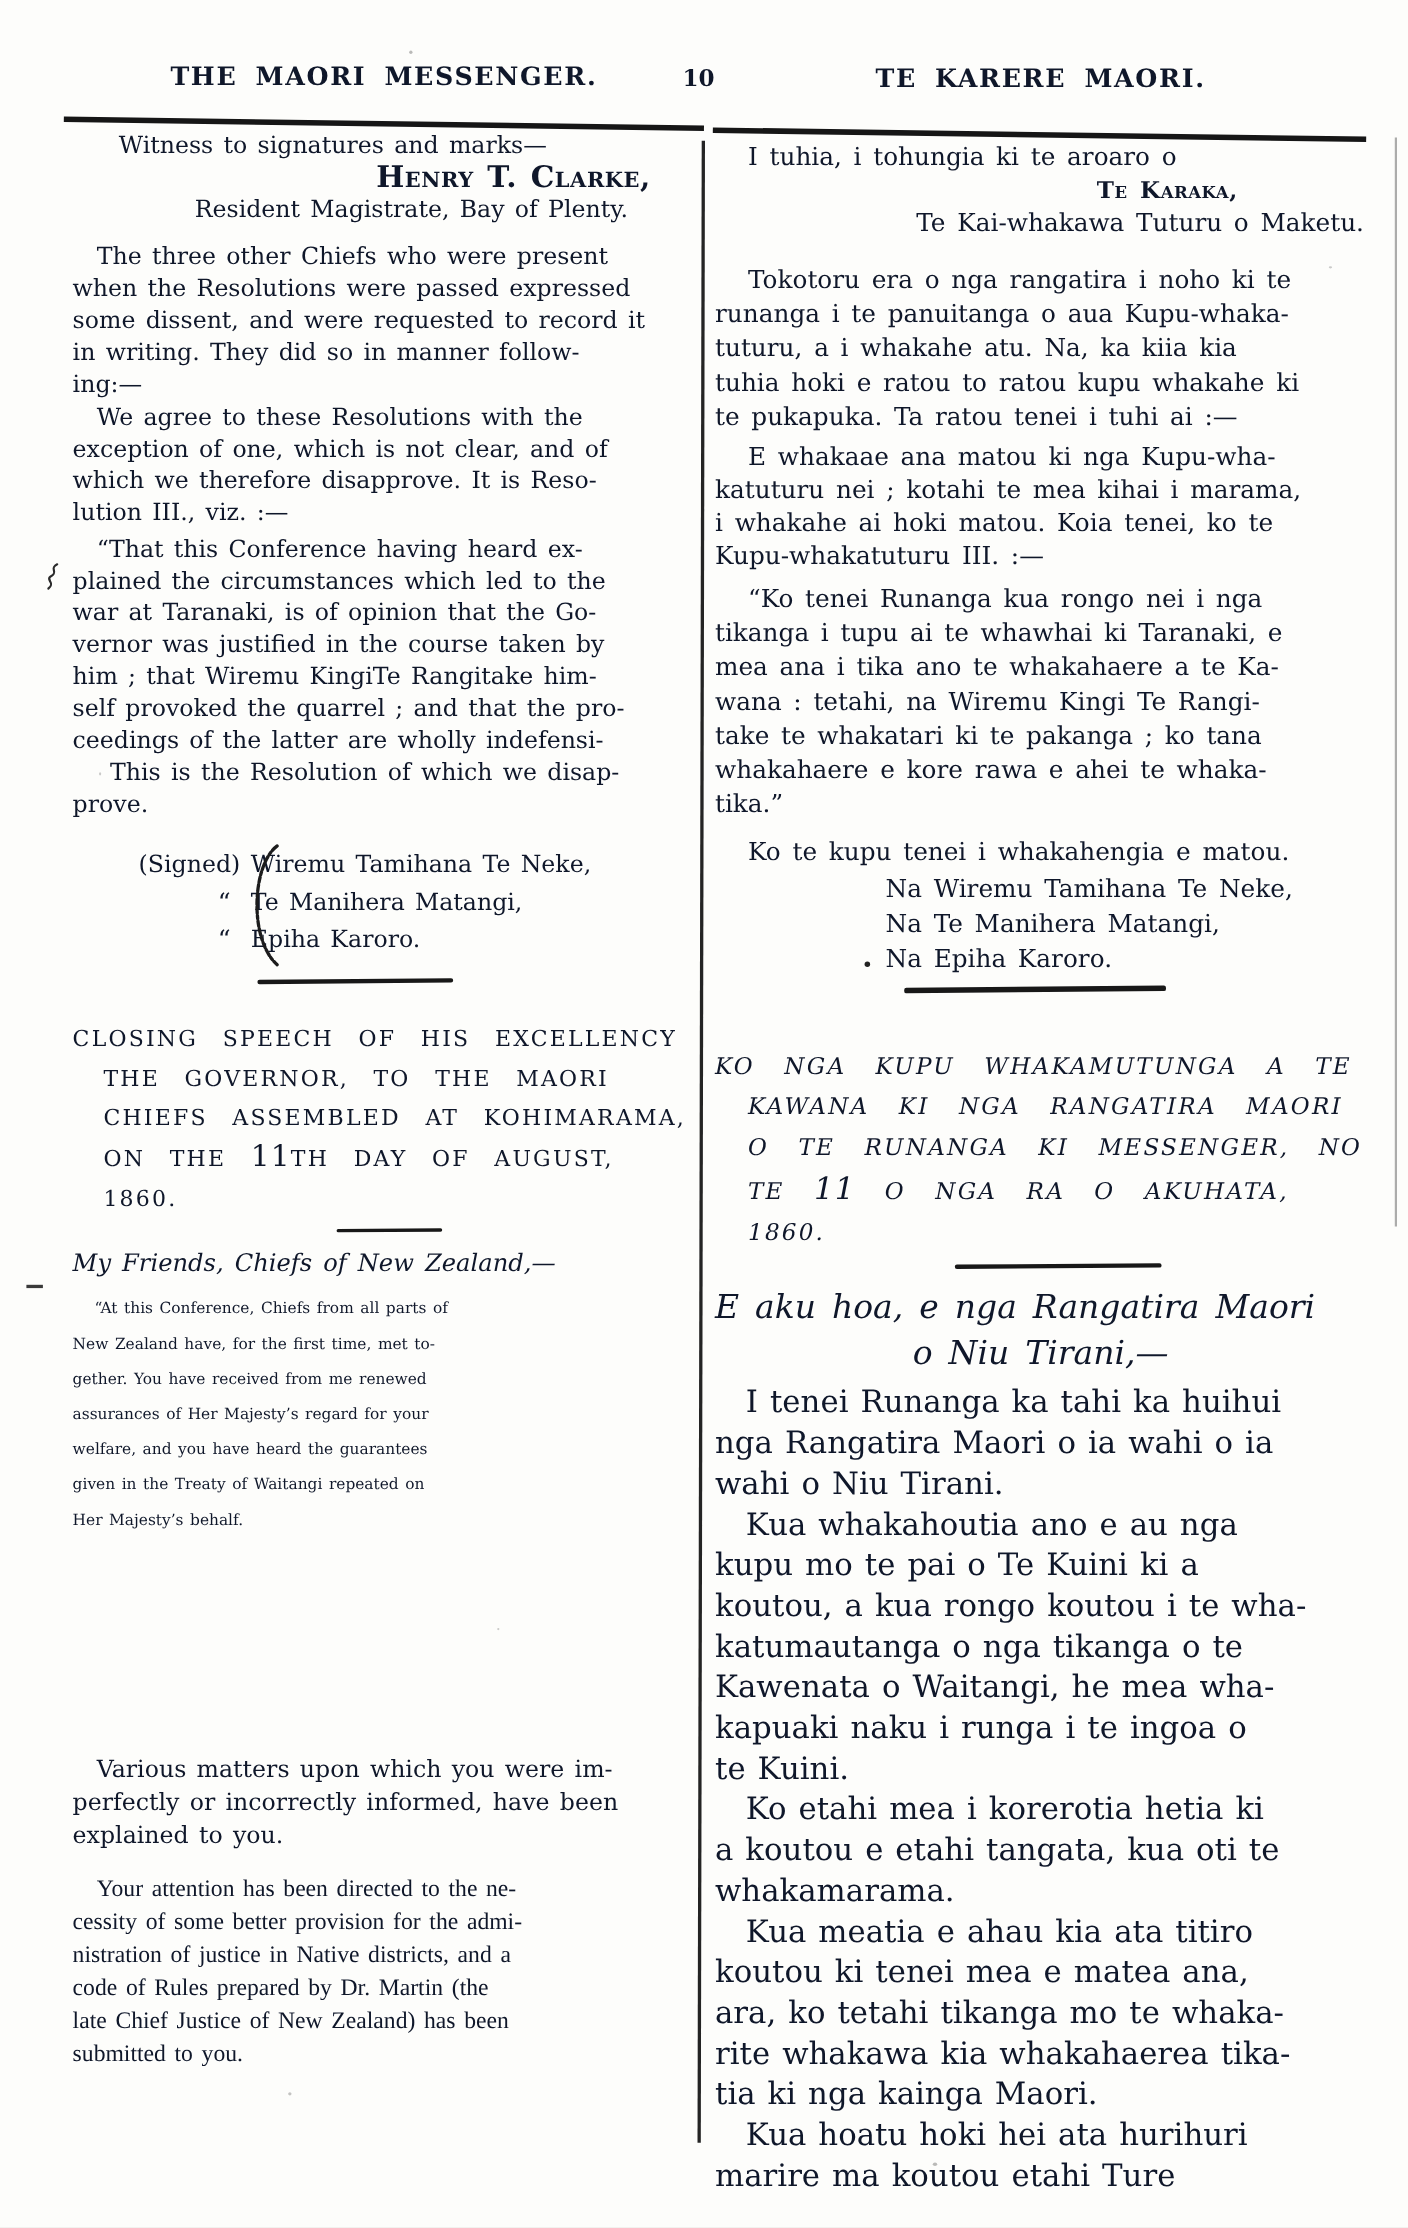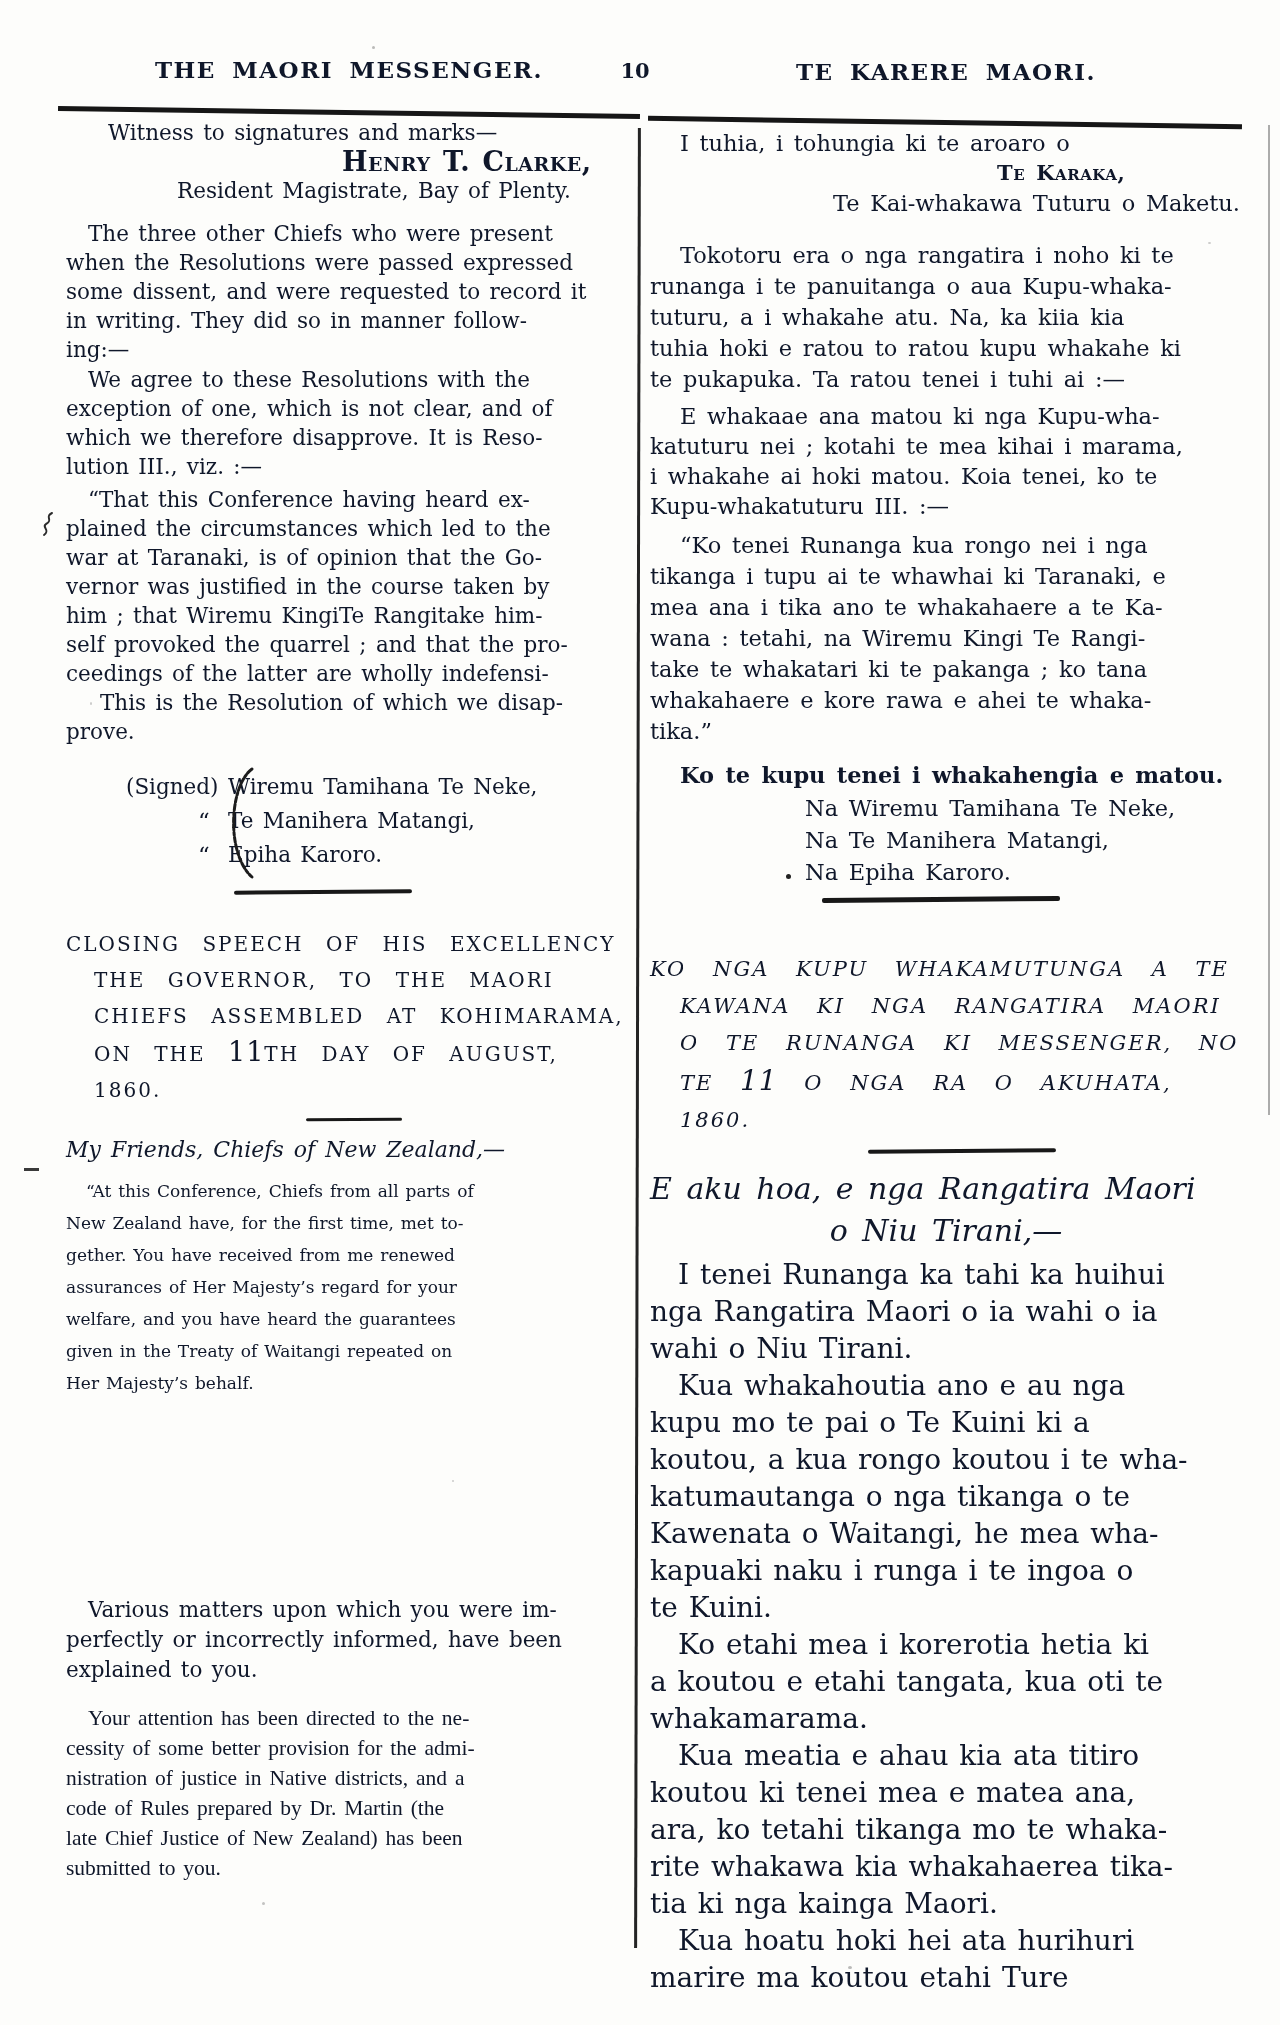--- a/index.html
+++ b/index.html
@@ -43,34 +43,34 @@
   .sig-brace{position:absolute;left:156px;top:-4px;}
   .sig-names{flex:none;}
 
   .divider{height:4px;background:#181818;border-radius:2px;}
   .ldiv1{width:178px;margin:18px 0 0 168px;transform:rotate(-0.5deg);}
   .lheading{margin-top:32px;font-size:20px;line-height:36px;letter-spacing:2px;word-spacing:14px;}
   .hl-ind{padding-left:28px;}
   .hnum{font-size:27px;letter-spacing:1px;}
   .ldiv2{width:96px;height:3px;margin:10px 0 0 240px;transform:rotate(-0.4deg);}
   .lc-salutation{margin-top:14px;font-style:italic;font-size:22px;line-height:30px;word-spacing:3px;}
-  .lc-p4{margin-top:10px;font-size:17px;line-height:32px;text-indent:20px;word-spacing:1.5px;}
+  .lc-p4{margin-top:10px;font-size:14px;line-height:32px;text-indent:20px;word-spacing:1.5px;}
   .lc-p5{margin-top:196px;line-height:30px;text-indent:22px;}
   .lc-p6{margin-top:18px;line-height:30px;text-indent:22px;font-family:Liberation Serif, serif;}
 
   
   .col-right{position:absolute;left:650px;top:128px;width:592px;
              font-size:22.5px;line-height:30px;word-spacing:3.5px;}
   .rc-witness{text-indent:30px;}
   .rc-name{padding-left:347px;font-variant:small-caps;font-weight:bold;font-size:21px;letter-spacing:.5px;}
   .rc-title{text-align:right;padding-right:2px;}
   .rc-p1{margin-top:22px;text-indent:30px;line-height:31px;}
   .rc-p2{margin-top:6px;text-indent:30px;}
   .rc-p3{margin-top:9px;text-indent:30px;line-height:31px;}
-  .rc-approval{margin-top:13px;text-indent:30px;font-weight:bold;}
+  .rc-approval{margin-top:13px;text-indent:30px;}
   .rc-sigs{margin-top:2px;padding-left:155px;line-height:32px;}
   .rdiv1{width:238px;height:5px;margin:9px 0 0 172px;transform:rotate(-0.5deg);}
   .rheading{margin-top:49px;font-size:21px;line-height:37px;letter-spacing:2px;word-spacing:18px;font-style:italic;}
   .rh-ind{padding-left:30px;}
   .rhnum{font-size:28px;letter-spacing:1px;}
   .rdiv2{width:188px;height:4px;margin:10px 0 0 218px;transform:rotate(-0.4deg);}
   .rc-salutation{margin-top:15px;font-style:italic;font-size:30px;line-height:42px;word-spacing:5px;}
   .rc-sal2{text-align:center;}
   .rc-big{font-size:28px;line-height:37px;text-indent:28px;word-spacing:2px;}
   .rc-big-first{margin-top:4px;}

